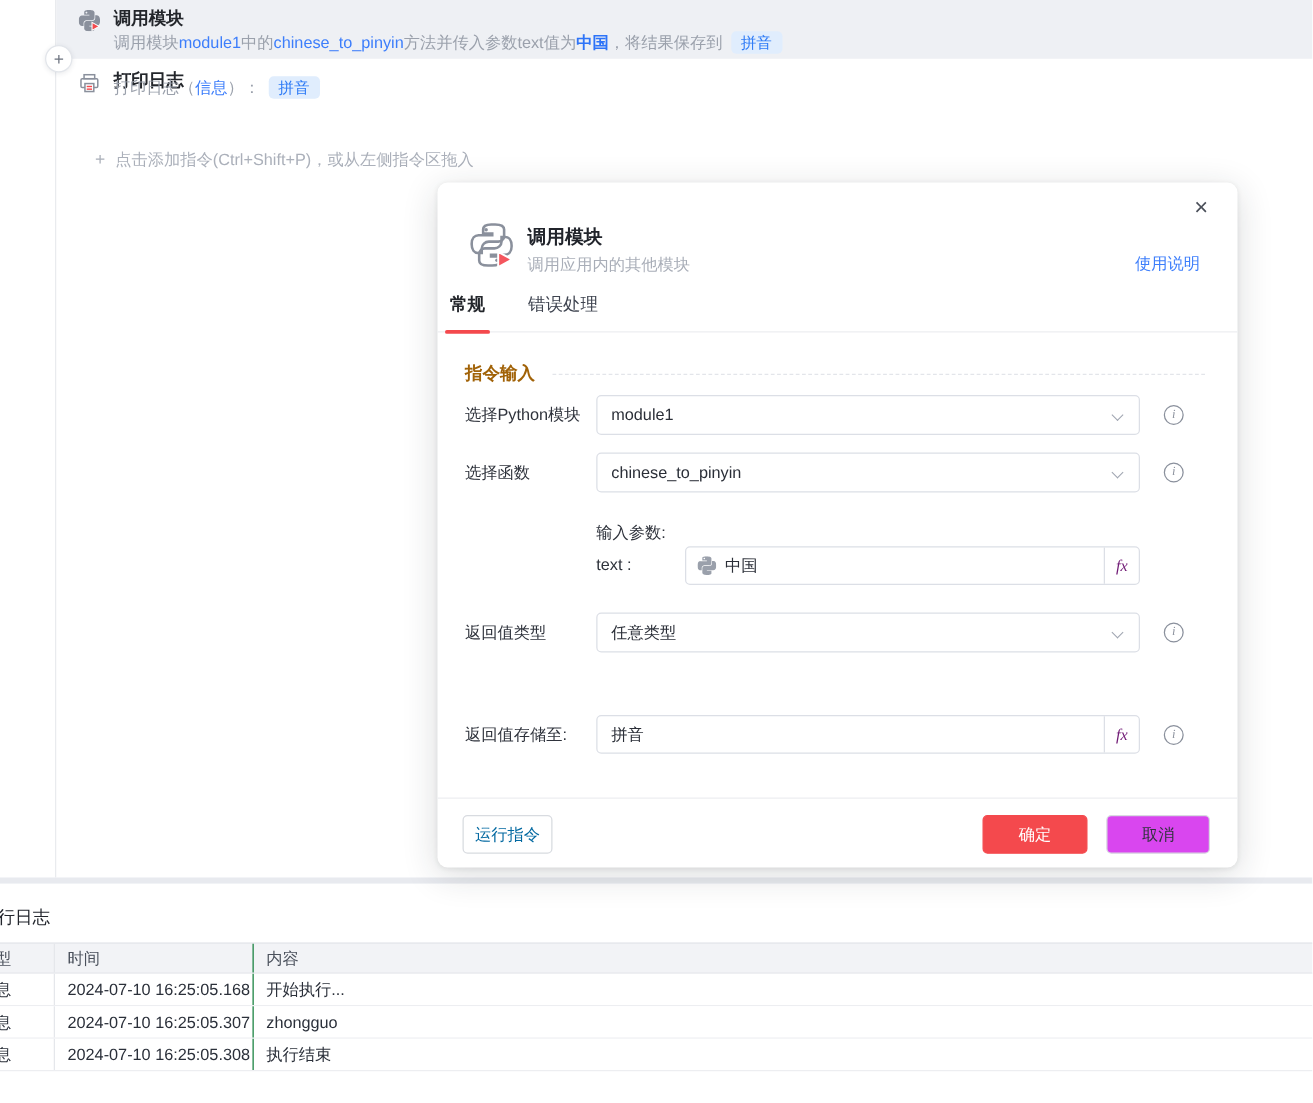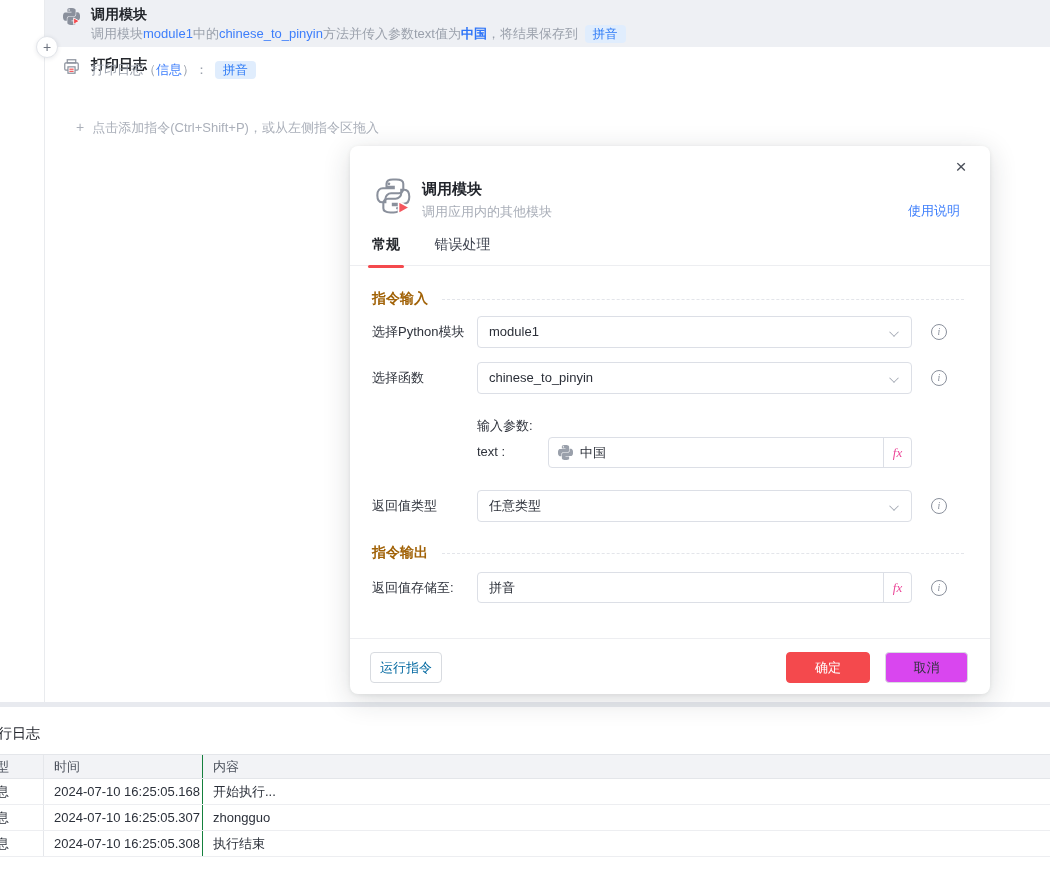--- a/index.html
+++ b/index.html
@@ -41,40 +41,40 @@
 
   
   .dialog { position:absolute; left:350px; top:146px; width:640px; height:548px; background:#fff;
     border-radius:8px; box-shadow:0 6px 28px rgba(31,35,41,.16), 0 1px 4px rgba(31,35,41,.08); z-index:5; }
   .dlg-close { position:absolute; right:16px; top:8px; width:26px; height:26px; font-size:19px; color:#4A4F59;
     text-align:center; line-height:26px; cursor:pointer; }
   .dlg-icon { position:absolute; left:24px; top:31px; width:38px; height:38px; }
   .dlg-title { position:absolute; left:72px; top:34px; font-size:15px; font-weight:700; color:#21242B; }
   .dlg-subtitle { position:absolute; left:72px; top:57px; font-size:13px; color:#A9AEB8; }
   .dlg-help { position:absolute; right:30px; top:56px; font-size:13px; color:#3D7EFB; cursor:pointer; }
-  .tabs { position:absolute; left:0; top:89px; right:0; height:31px; border-bottom:1px solid #EDEEF1; padding-left:22px; }
+  .tabs { position:absolute; left:0; top:89px; right:0; height:31px; border-bottom:1px solid #EDEEF1; padding-left:10px; }
   .tab { position:relative; display:inline-block; height:31px; margin-right:30px; font-size:14px; color:#3F4450; cursor:pointer; }
   .tab.active { font-weight:700; color:#23262B; }
   .tab.active::after { content:""; position:absolute; left:-4px; right:-4px; bottom:-1px; height:3px; background:#F4494D; border-radius:2px; }
 
   .sec-head { position:absolute; left:22px; right:26px; display:flex; align-items:center; }
   .sec-head .txt { font-size:14px; font-weight:700; color:#a16207; flex:none; }
   .sec-head .dash { flex:1; border-top:1px dashed #E3E5EA; margin-left:14px; }
 
   .fld-label { position:absolute; left:22px; width:102px; font-size:13px; color:#2F333C; line-height:32px; white-space:nowrap; }
   .select, .tbox { position:absolute; left:127px; width:435px; height:32px; border:1px solid #DCDFE6; border-radius:4px;
     background:#fff; font-size:13px; color:#2B2F38; cursor:pointer; }
   .select .val { position:absolute; left:11px; top:0; line-height:30px; }
   .chev { position:absolute; right:13px; top:11px; width:8px; height:8px; border-right:1.5px solid #A0A6B1;
     border-bottom:1.5px solid #A0A6B1; transform:rotate(45deg) scale(.85); }
   .info { position:absolute; left:581px; width:16px; height:16px; border:1px solid #8A909C; border-radius:50%;
     color:#8A909C; font-size:10px; line-height:14px; text-align:center; font-style:italic; font-family:"Liberation Serif",serif; }
   .tbox .val { position:absolute; left:11px; top:0; line-height:29px; }
   .fx { position:absolute; right:0; top:0; bottom:0; width:28px; border-left:1px solid #DCDFE6;
-    color:#ec4899; font-style:italic; font-family:"Liberation Serif",serif; font-size:13px;
+    color:#701a75; font-style:italic; font-family:"Liberation Serif",serif; font-size:13px;
     display:flex; align-items:center; justify-content:center; cursor:pointer; }
   .param-label { position:absolute; left:127px; font-size:13px; color:#2F333C; }
   .pt-label { position:absolute; left:127px; width:63px; text-align:left; font-size:13px; color:#2F333C; line-height:30px; }
   .pybox-icon { position:absolute; left:9px; top:7px; width:15px; height:15px; }
   .tbox .val-ico { left:31px; }
 
   .dlg-footer { position:absolute; left:0; right:0; bottom:0; height:56px; border-top:1px solid #EDEEF1; }
   .btn { position:absolute; top:13px; height:31px; border-radius:4px; font-size:13px; text-align:center; line-height:29px; cursor:pointer; }
   .btn-run { left:20px; width:72px; background:#fff; border:1px solid #D8DBE0; color:#0369a1; }
   .btn-ok { right:120px; width:84px; background:#F4494D; border:1px solid #F4494D; color:#fff; }
@@ -230,24 +230,20 @@
       <span class="fx">fx</span>
     </div>
 
     <div class="fld-label" style="top:344px;">返回值类型</div>
     <div class="select" style="top:344px;">
       <span class="val">任意类型</span>
       <span class="chev"></span>
     </div>
     <span class="info" style="top:352px;">i</span>
 
-    <div class="sec-head" style="top:398px;">
-      <span class="txt">指令输出</span>
-        <span class="dash"></span>
-    </div>
 
     <div class="fld-label" style="top:426px;">返回值存储至:</div>
     <div class="tbox" style="top:426px;height:31px;">
       <span class="val">拼音</span>
       <span class="fx">fx</span>
     </div>
     <span class="info" style="top:434px;">i</span>
 
     <div class="dlg-footer">
       <div class="btn btn-run">运行指令</div>

